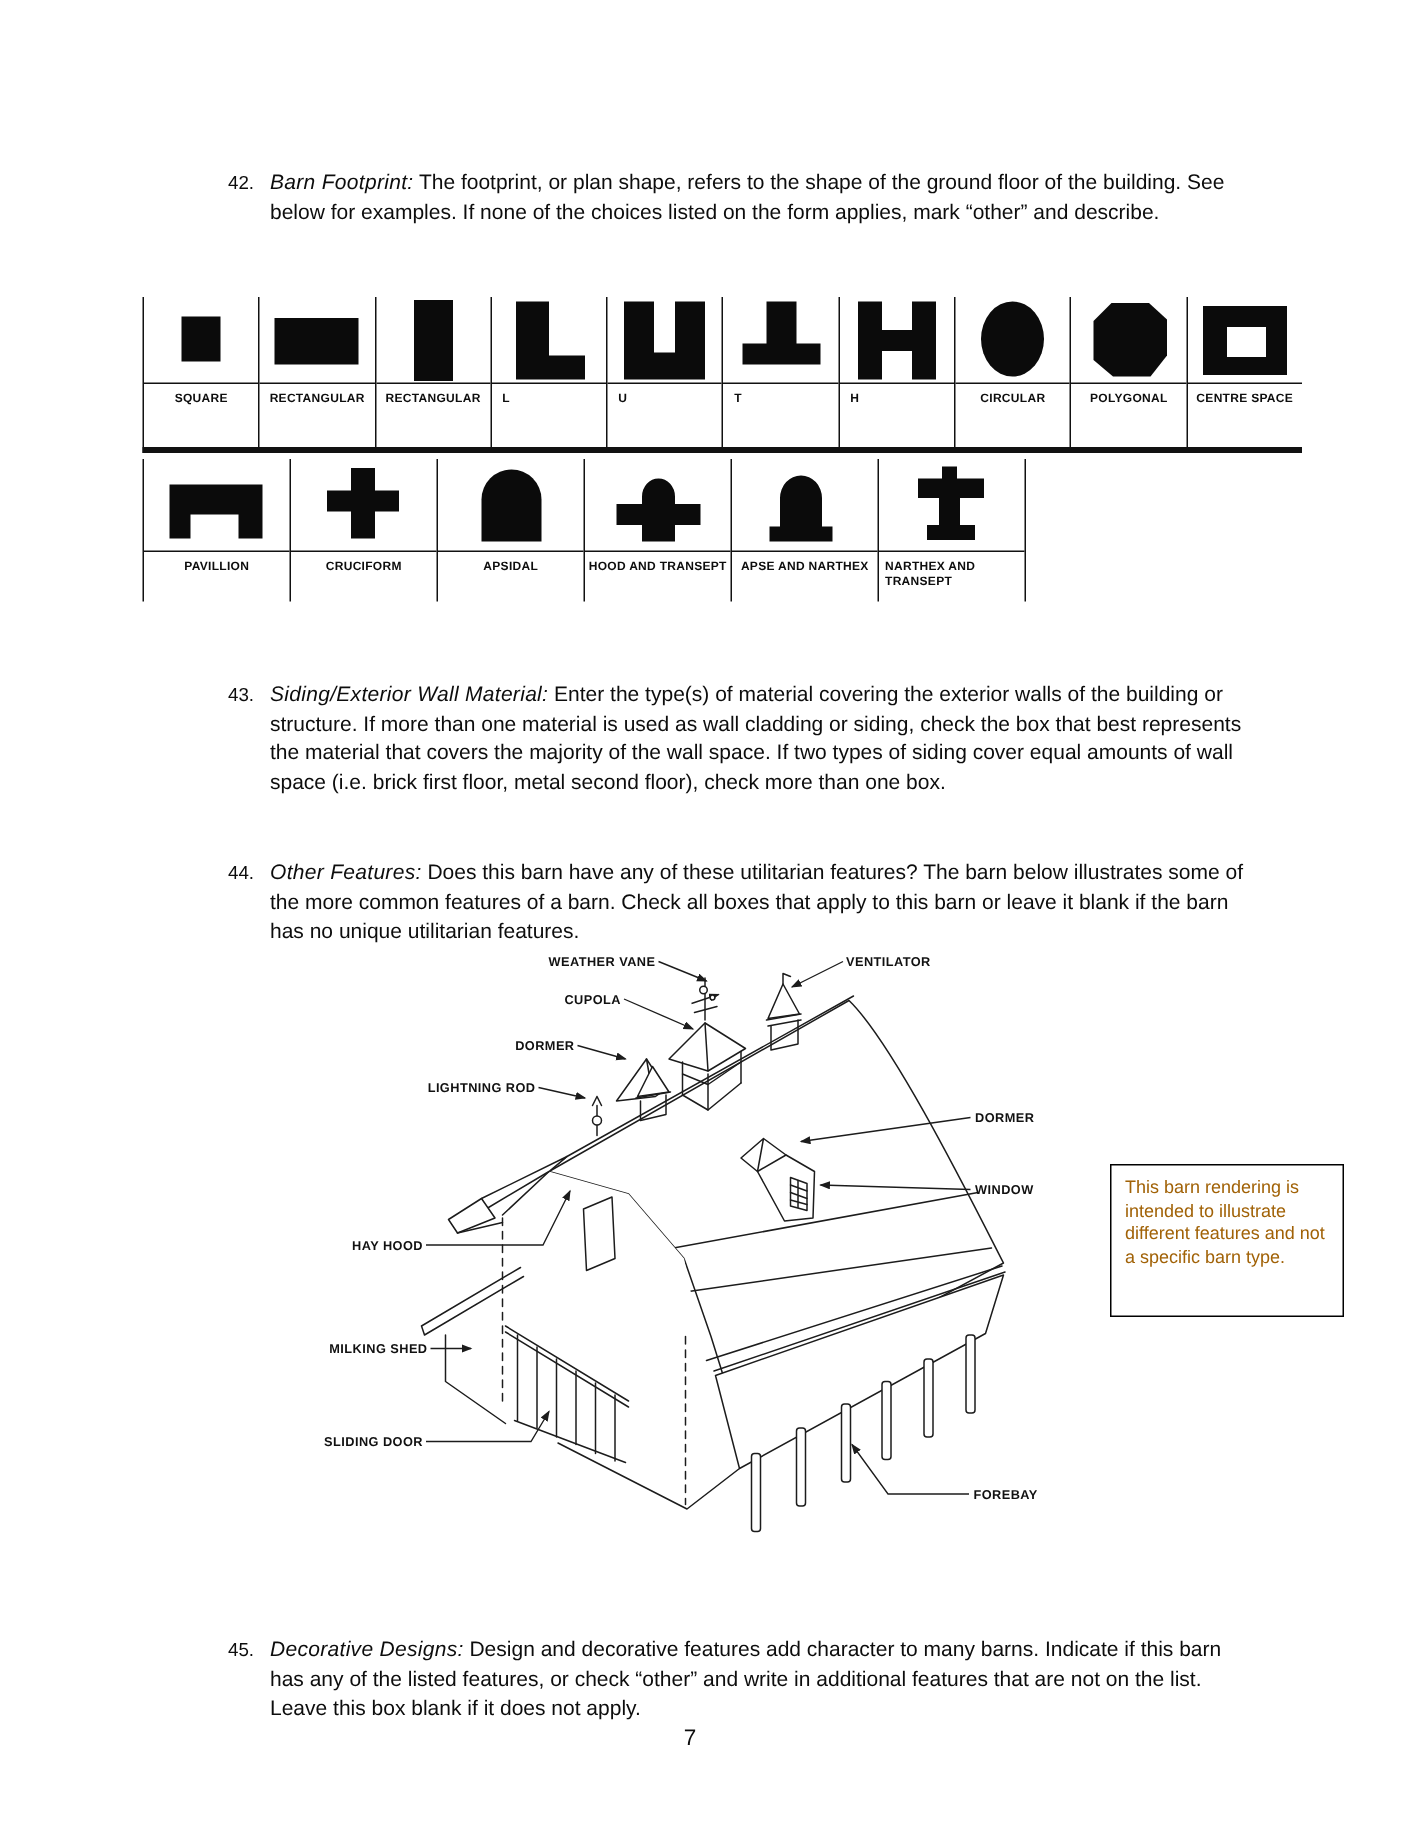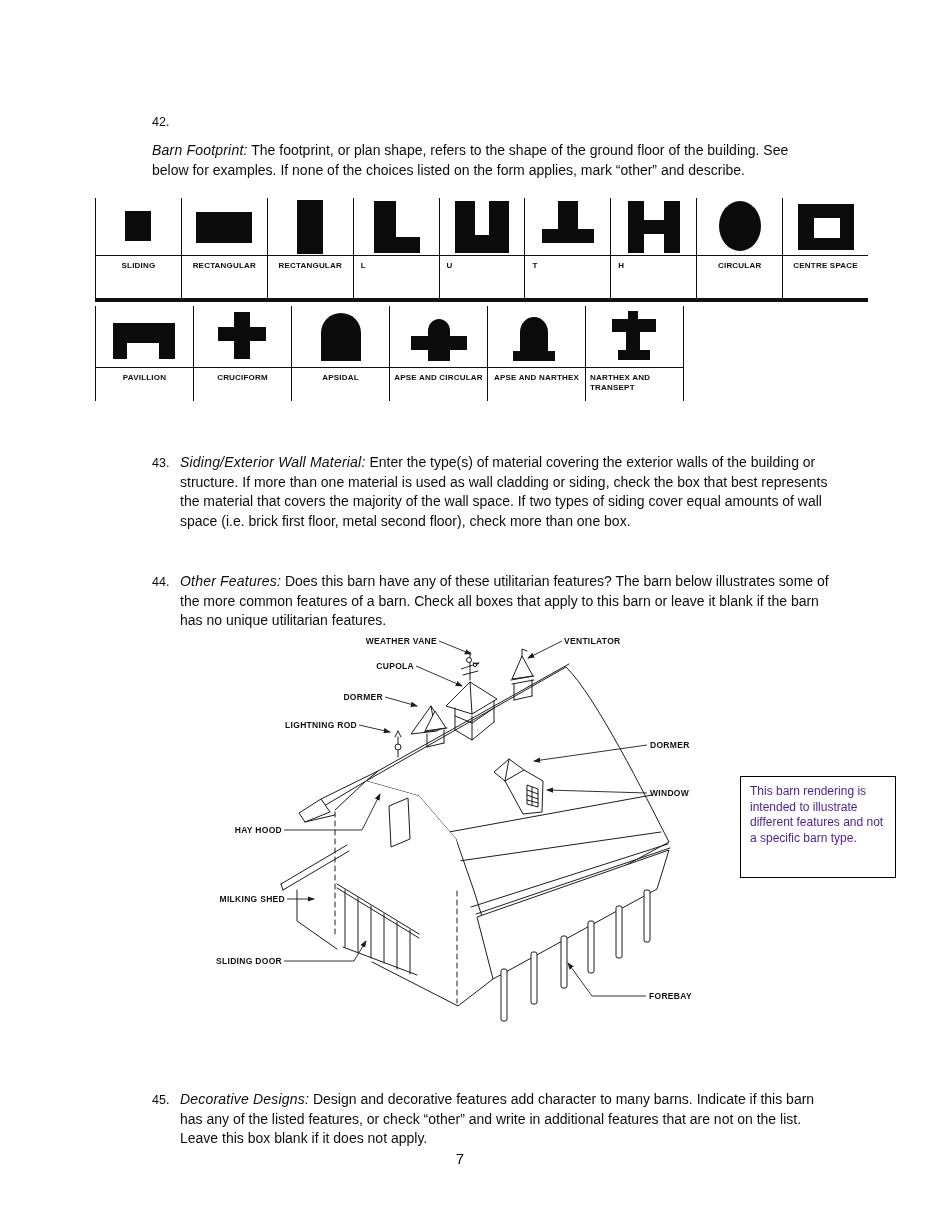--- a/index.html
+++ b/index.html
@@ -32,42 +32,42 @@
   .ln { fill:none; stroke:#1c1c1c; stroke-width:1; stroke-linejoin:round; stroke-linecap:round; }
   .lnw { fill:#ffffff; stroke:#1c1c1c; stroke-width:1; stroke-linejoin:round; }
   .fillw { fill:#ffffff; stroke:none; }
   .dash { stroke-dasharray:5 4; }
   .leader { fill:none; stroke:#1c1c1c; stroke-width:0.9; }
   .blbl { font-family:"Liberation Sans", sans-serif; font-size:8.5px; font-weight:bold; letter-spacing:0.3px; fill:#111; }
   
   .note-box {
     position:absolute; left:740px; top:776px; width:156px; height:102px;
     border:1.5px solid #000; box-sizing:border-box; padding:7px 8px 0 9px;
-    font-size:12px; line-height:15.5px; color:#4c1d95;
+    font-size:12px; line-height:15.5px; color:#a16207;
   }
   .page-num { position:absolute; left:0; top:1150px; width:920px; text-align:center; font-size:15px; }
 </style>
 </head>
 <body>
 
 <div class="page">
 
-  <div class="item" style="top:112px;flex-direction:column;">
+  <div class="item" style="top:112px;">
     <div class="num">42.</div>
     <div class="body"><span class="lead">Barn Footprint:</span> <span>The footprint, or plan shape, refers to the shape of the ground floor of the building.  See below for examples.  If none of the choices listed on the form applies, mark “other” and describe.</span></div>
   </div>
 
   <div class="fp-row fp-row1">
     <div class="fp-cell">
       <div class="shape-area">
           <svg class="fpshape" width="76" height="56">
             <rect x="25" y="12" width="26" height="30"></rect>
           </svg>
         </div>
-      <div class="label-area">SLIDING</div>
+      <div class="label-area">SQUARE</div>
     </div>
     <div class="fp-cell">
       <div class="shape-area">
           <svg class="fpshape" width="76" height="56">
             <rect x="10" y="13" width="56" height="31"></rect>
           </svg>
         </div>
       <div class="label-area">RECTANGULAR</div>
     </div>
     <div class="fp-cell">
@@ -114,20 +114,28 @@
       <div class="shape-area">
           <svg class="fpshape" width="76" height="56">
             <ellipse cx="38" cy="27" rx="21" ry="25"></ellipse>
           </svg>
         </div>
       <div class="label-area">CIRCULAR</div>
     </div>
     <div class="fp-cell">
       <div class="shape-area">
           <svg class="fpshape" width="76" height="56">
+            <path d="M26 3 h25 l12 11 v24 l-11 14 h-25 l-13 -11 v-26 z"></path>
+          </svg>
+        </div>
+      <div class="label-area">POLYGONAL</div>
+    </div>
+    <div class="fp-cell">
+      <div class="shape-area">
+          <svg class="fpshape" width="76" height="56">
             <path fill-rule="evenodd" d="M10 5 h56 v46 h-56 z M26 19 h26 v20 h-26 z"></path>
           </svg>
         </div>
       <div class="label-area">CENTRE SPACE</div>
     </div>
   </div>
 
   <div class="fp-row fp-row2">
     <div class="fp-cell">
       <div class="shape-area">
@@ -152,21 +160,21 @@
           </svg>
         </div>
       <div class="label-area">APSIDAL</div>
     </div>
     <div class="fp-cell">
       <div class="shape-area">
           <svg class="fpshape" width="76" height="60">
             <path d="M27 54 v-11 h-17 v-14 h17 v-5 a11 12 0 0 1 22 0 v5 h17 v14 h-17 v11 z"></path>
           </svg>
         </div>
-      <div class="label-area">APSE AND CIRCULAR</div>
+      <div class="label-area">HOOD AND TRANSEPT</div>
     </div>
     <div class="fp-cell">
       <div class="shape-area">
           <svg class="fpshape" width="76" height="60">
             <path d="M14 54 v-10 h7 v-19 a14 15 0 0 1 28 0 v19 h7 v10 z"></path>
           </svg>
         </div>
       <div class="label-area">APSE AND NARTHEX</div>
     </div>
     <div class="fp-cell">

